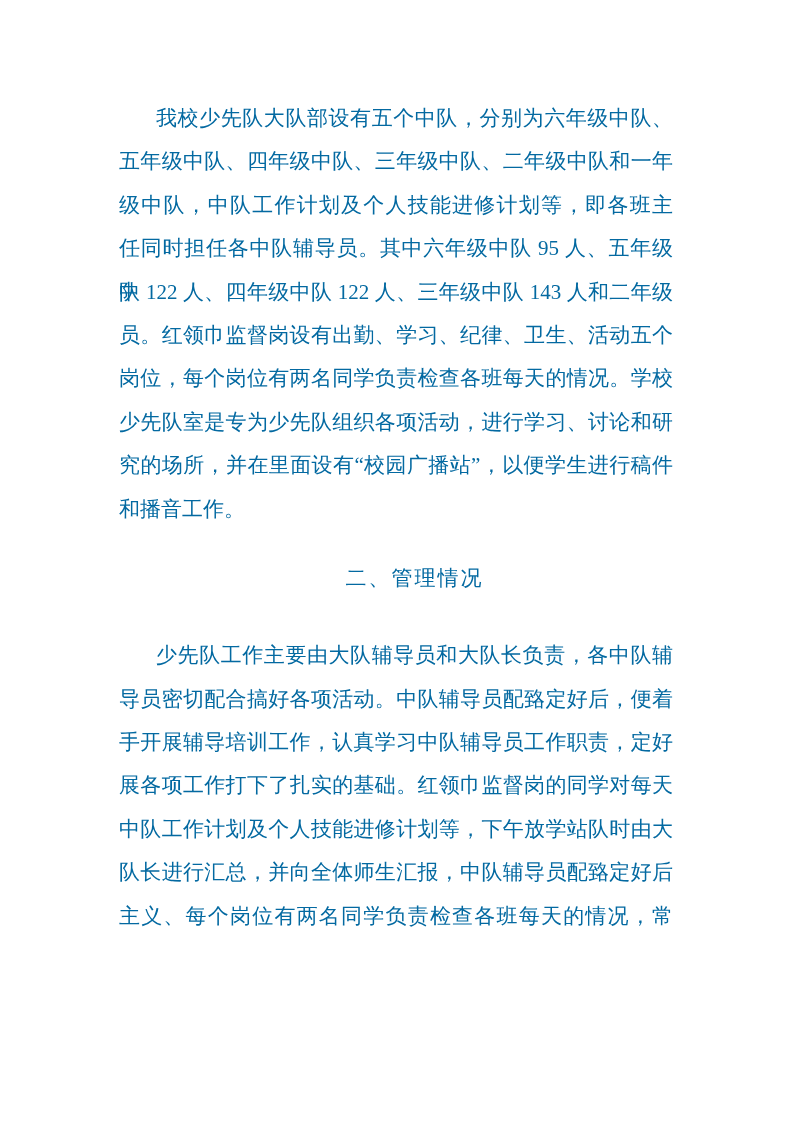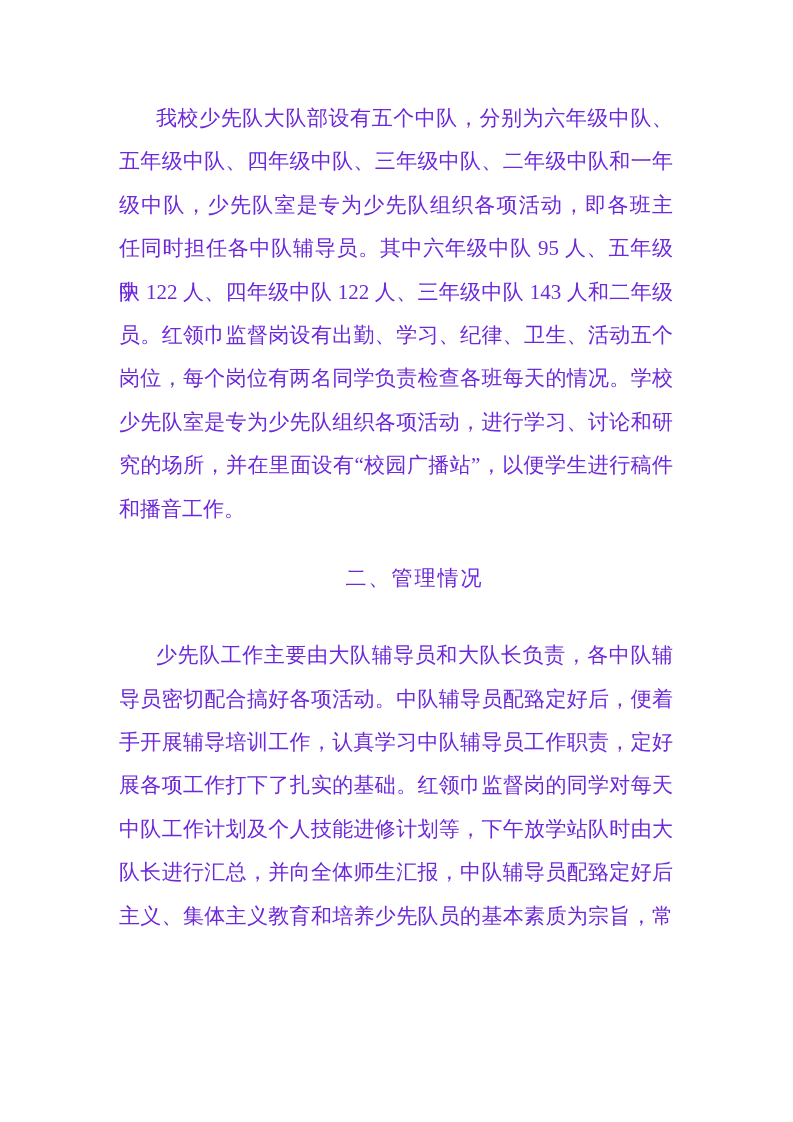--- a/index.html
+++ b/index.html
@@ -7,21 +7,21 @@
     padding: 0;
     background: #ffffff;
   }
   .page {
     position: relative;
     width: 793px;
     height: 1122px;
     background: #ffffff;
     overflow: hidden;
     font-family: "Liberation Serif", "DejaVu Serif", serif;
-    color: #6d28d9;
+    color: #0369a1;
   }
   .content {
     position: absolute;
     left: 119px;
     top: 97px;
     width: 554px;
   }
   .paragraph {
     margin: 0;
   }
@@ -51,33 +51,33 @@
   }
 </style>
 </head>
 <body>
 
 <div class="page">
   <div class="content" id="doc">
       <div class="paragraph">
         <div class="line indent">我校少先队大队部设有五个中队，分别为六年级中队、</div>
         <div class="line">五年级中队、四年级中队、三年级中队、二年级中队和一年</div>
-        <div class="line">级中队，少先队室是专为少先队组织各项活动，即各班主</div>
+        <div class="line">级中队，中队工作计划及个人技能进修计划等，即各班主</div>
         <div class="line">任同时担任各中队辅导员。其中六年级中队 95 人、五年级中</div>
         <div class="line">队 122 人、四年级中队 122 人、三年级中队 143 人和二年级</div>
         <div class="line">员。红领巾监督岗设有出勤、学习、纪律、卫生、活动五个</div>
         <div class="line">岗位，每个岗位有两名同学负责检查各班每天的情况。学校</div>
         <div class="line">少先队室是专为少先队组织各项活动，进行学习、讨论和研</div>
         <div class="line">究的场所，并在里面设有“校园广播站”，以便学生进行稿件</div>
         <div class="line no-justify">和播音工作。</div>
       </div>
       <div class="heading">二、管理情况</div>
       <div class="paragraph">
         <div class="line indent">少先队工作主要由大队辅导员和大队长负责，各中队辅</div>
         <div class="line">导员密切配合搞好各项活动。中队辅导员配臵定好后，便着</div>
         <div class="line">手开展辅导培训工作，认真学习中队辅导员工作职责，定好</div>
         <div class="line">展各项工作打下了扎实的基础。红领巾监督岗的同学对每天</div>
         <div class="line">中队工作计划及个人技能进修计划等，下午放学站队时由大</div>
         <div class="line">队长进行汇总，并向全体师生汇报，中队辅导员配臵定好后</div>
-        <div class="line">主义、集体主义教育和培养少先队员的基本素质为宗旨，常</div>
+        <div class="line">主义、每个岗位有两名同学负责检查各班每天的情况，常</div>
       </div>
     </div>
 </div>
 
 </body></html>

